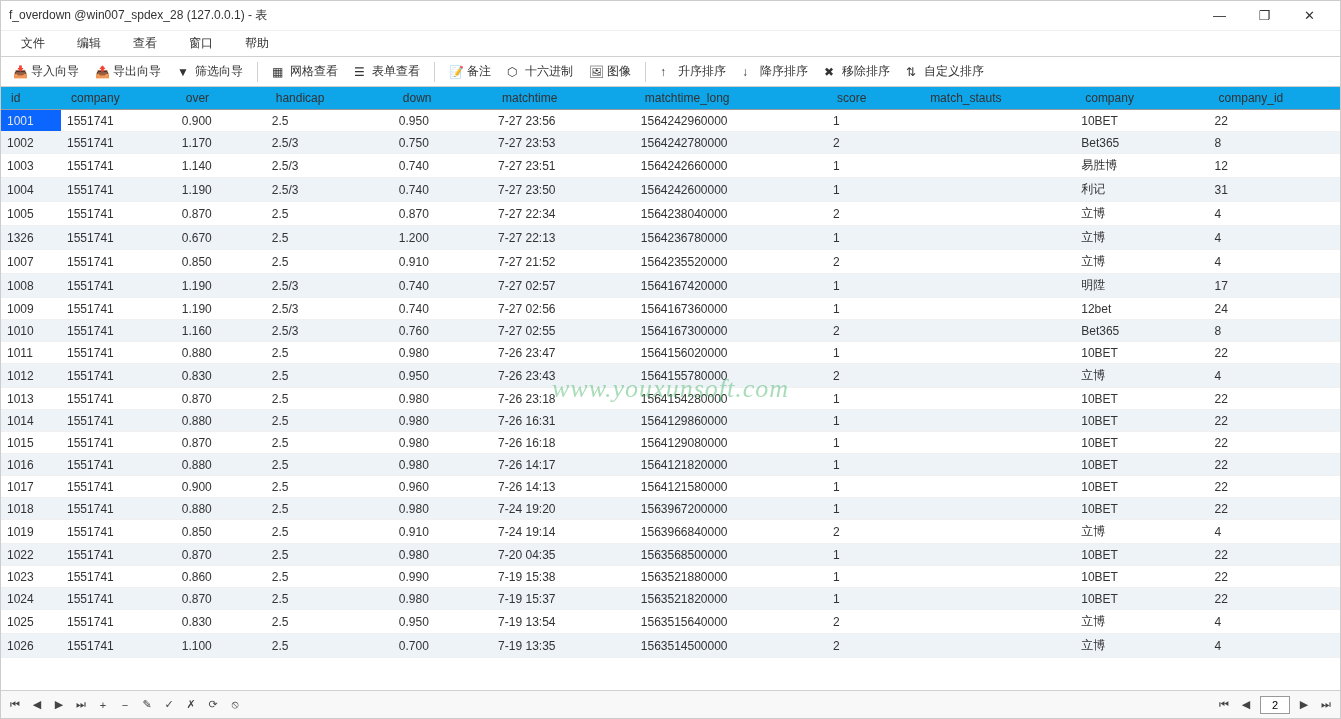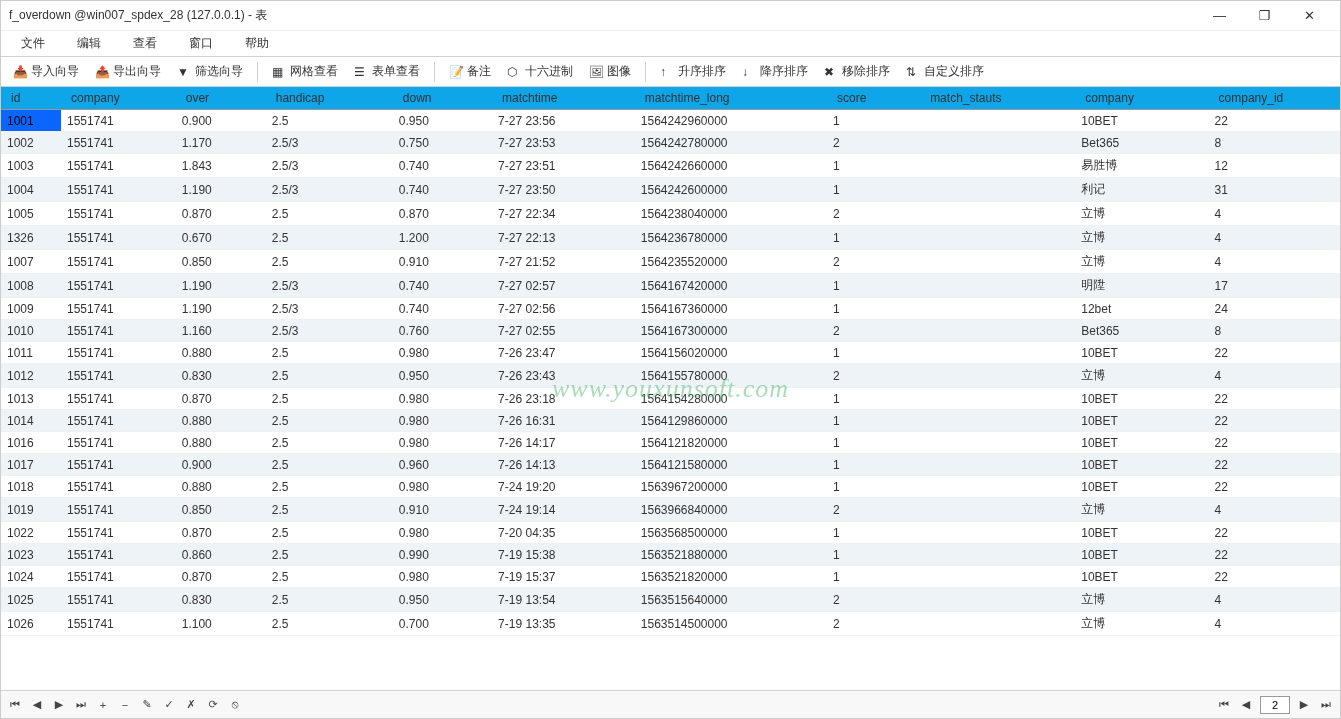--- a/index.html
+++ b/index.html
@@ -13,21 +13,21 @@
 .menuitem { padding: 4px 16px; cursor: pointer; }
 .toolbar { height: 30px; display: flex; align-items: center; padding: 0 6px; border-bottom: 1px solid #d0d0d0; gap: 4px; }
 .tbtn { display: flex; align-items: center; gap: 4px; padding: 3px 6px; cursor: pointer; border-radius: 2px; }
 .ticon { width: 14px; height: 14px; display: inline-block; }
 .tsep { width: 1px; height: 20px; background: #d0d0d0; margin: 0 4px; }
 .grid-wrap { flex: 1; overflow: auto; position: relative; }
 table { border-collapse: collapse; width: 100%; font-size: 12px; }
 th { text-align: left; padding: 4px 10px; background: #0ea5e9; border-bottom: 1px solid #999; font-weight: normal; position: sticky; top: 0; height: 22px; }
 td { padding: 3px 6px; border-bottom: 1px solid #f0f0f0; height: 22px; white-space: nowrap; }
 tbody tr:nth-child(even) { background: #eef3f8; }
-tbody tr.sel td:first-child { background: #0a66ff; color: #000000; }
+tbody tr.sel td:first-child { background: #0a66ff; color: #e5e5e5; }
 .watermark { position: absolute; top: 50%; left: 50%; transform: translate(-50%, -50%); font-size: 26px; font-style: italic; font-family: Georgia, serif; color: rgba(40,170,80,0.4); pointer-events: none; letter-spacing: 1px; }
 .statusbar { height: 28px; border-top: 1px solid #d0d0d0; display: flex; align-items: center; padding: 0 6px; gap: 6px; background: #f8f8f8; }
 .navbtn { width: 16px; height: 16px; display: flex; align-items: center; justify-content: center; cursor: pointer; font-size: 11px; color: #444; }
 .pager { margin-left: auto; display: flex; align-items: center; gap: 6px; }
 .pagebox { width: 30px; height: 18px; border: 1px solid #999; text-align: center; font-size: 11px; }
 .c-id{width:38px}.c-matchid{width:74px}.c-over{width:58px}.c-handicap{width:82px}.c-down{width:64px}.c-matchtime{width:92px}.c-matchtime_long{width:124px}.c-score{width:60px}.c-match_stauts{width:100px}.c-company{width:86px}.c-company_id{width:80px}
 </style>
 </head>
 <body>
 
@@ -143,21 +143,21 @@
             <td class="c-matchtime">7-27 23:53</td>
             <td class="c-matchtime_long">1564242780000</td>
             <td class="c-score">2</td>
             <td class="c-match_stauts"></td>
             <td class="c-company">Bet365</td>
             <td class="c-company_id">8</td>
           </tr>
           <tr>
             <td class="c-id">1003</td>
             <td class="c-matchid">1551741</td>
-            <td class="c-over">1.843</td>
+            <td class="c-over">1.140</td>
             <td class="c-handicap">2.5/3</td>
             <td class="c-down">0.740</td>
             <td class="c-matchtime">7-27 23:51</td>
             <td class="c-matchtime_long">1564242660000</td>
             <td class="c-score">1</td>
             <td class="c-match_stauts"></td>
             <td class="c-company">易胜博</td>
             <td class="c-company_id">12</td>
           </tr>
           <tr>
@@ -291,20 +291,33 @@
             <td class="c-company_id">22</td>
           </tr>
           <tr>
             <td class="c-id">1014</td>
             <td class="c-matchid">1551741</td>
             <td class="c-over">0.880</td>
             <td class="c-handicap">2.5</td>
             <td class="c-down">0.980</td>
             <td class="c-matchtime">7-26 16:31</td>
             <td class="c-matchtime_long">1564129860000</td>
+            <td class="c-score">1</td>
+            <td class="c-match_stauts"></td>
+            <td class="c-company">10BET</td>
+            <td class="c-company_id">22</td>
+          </tr>
+          <tr>
+            <td class="c-id">1015</td>
+            <td class="c-matchid">1551741</td>
+            <td class="c-over">0.870</td>
+            <td class="c-handicap">2.5</td>
+            <td class="c-down">0.980</td>
+            <td class="c-matchtime">7-26 16:18</td>
+            <td class="c-matchtime_long">1564129080000</td>
             <td class="c-score">1</td>
             <td class="c-match_stauts"></td>
             <td class="c-company">10BET</td>
             <td class="c-company_id">22</td>
           </tr>
           <tr>
             <td class="c-id">1016</td>
             <td class="c-matchid">1551741</td>
             <td class="c-over">0.880</td>
             <td class="c-handicap">2.5</td>

